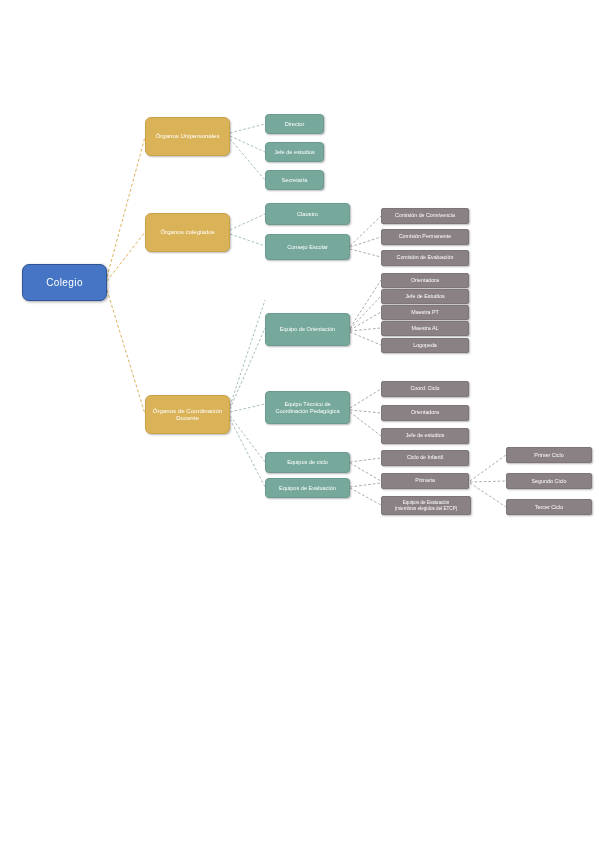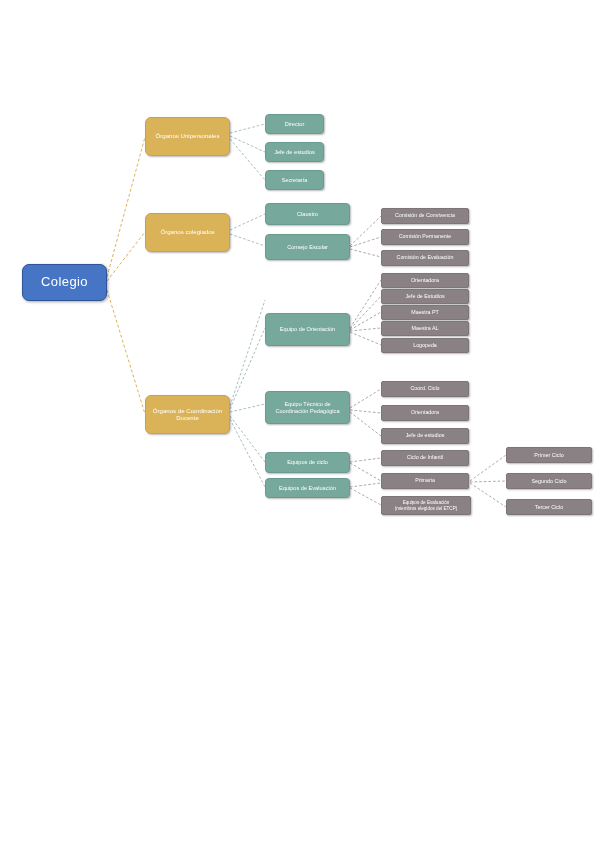--- a/index.html
+++ b/index.html
@@ -35,21 +35,21 @@
     padding: 1px 3px;
     border-radius: 3px;
     box-shadow: 1px 1px 2px rgba(0,0,0,0.28);
     overflow: hidden;
     z-index: 2;
   }
   .node.root {
     background: #4575C4;
     border: 1px solid #2F5597;
     border-radius: 7px;
-    font-size: 13px;
+    font-size: 10px;
     letter-spacing: 0.4px;
     box-shadow: 1px 1px 3px rgba(0,0,0,0.35);
   }
   .node.level1 {
     background: #DAB257;
     border: 1px solid #CBA246;
     border-radius: 6px;
     font-size: 6.1px;
   }
   .node.level2 {

